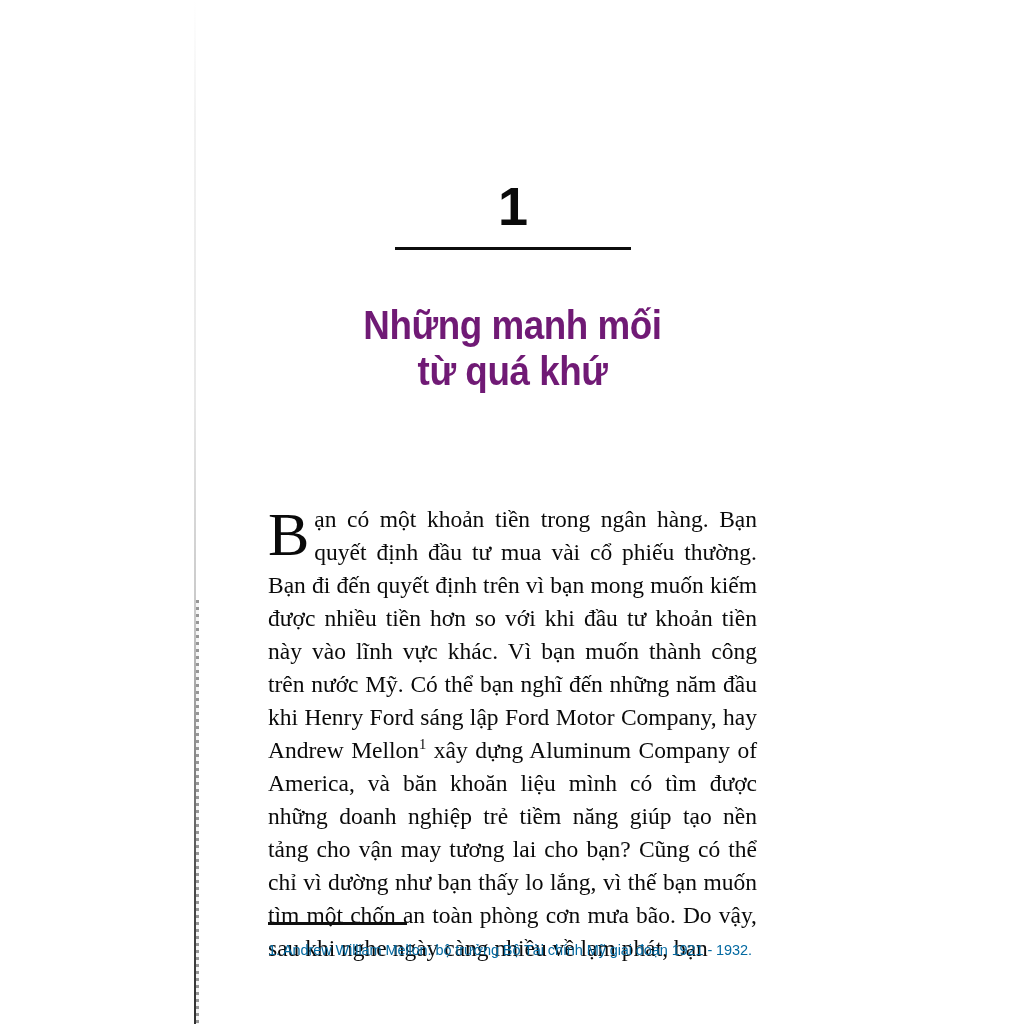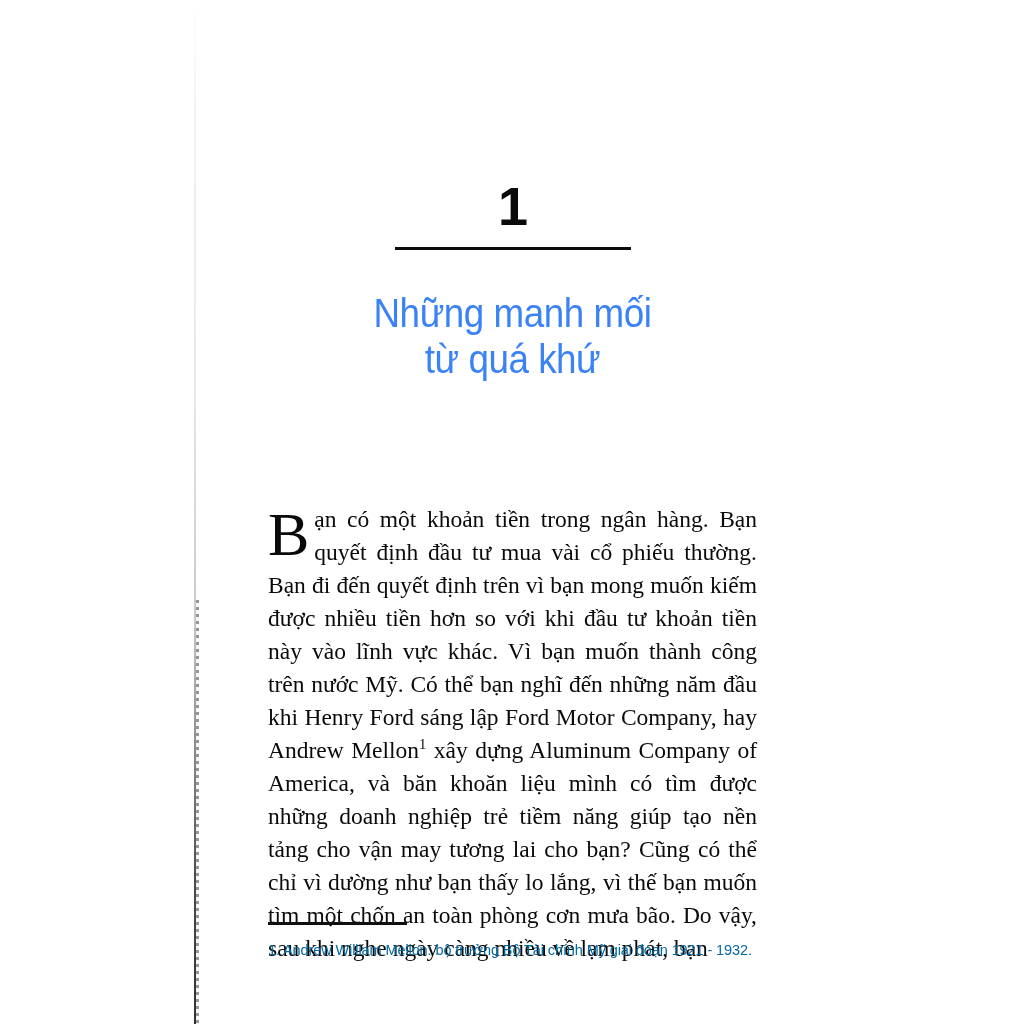--- a/index.html
+++ b/index.html
@@ -66,27 +66,27 @@
   }
 
   .chapter-rule {
     width: 236px;
     height: 3px;
     background: #0d0d0d;
     margin: 10px auto 0 auto;
   }
 
   .chapter-title {
-    margin-top: 40px;
+    margin-top: 52px;
     font-family: "Liberation Sans Narrow", "Liberation Sans", "DejaVu Sans", sans-serif;
-    font-weight: normal;
+    font-weight: bold;
     font-size: 40px;
     line-height: 46px;
     letter-spacing: -0.5px;
-    color: #3b82f6;
+    color: #701a75;
   }
 
   .chapter-title .title-line {
     display: block;
     transform: scaleX(0.92);
   }
 
   
   .body-block {
     position: absolute;

